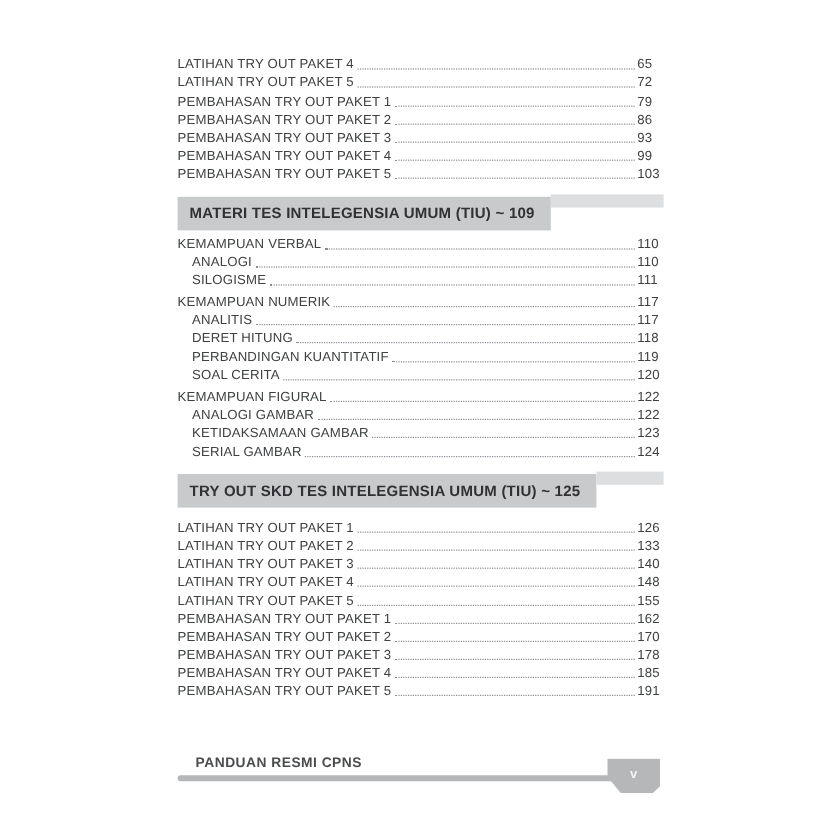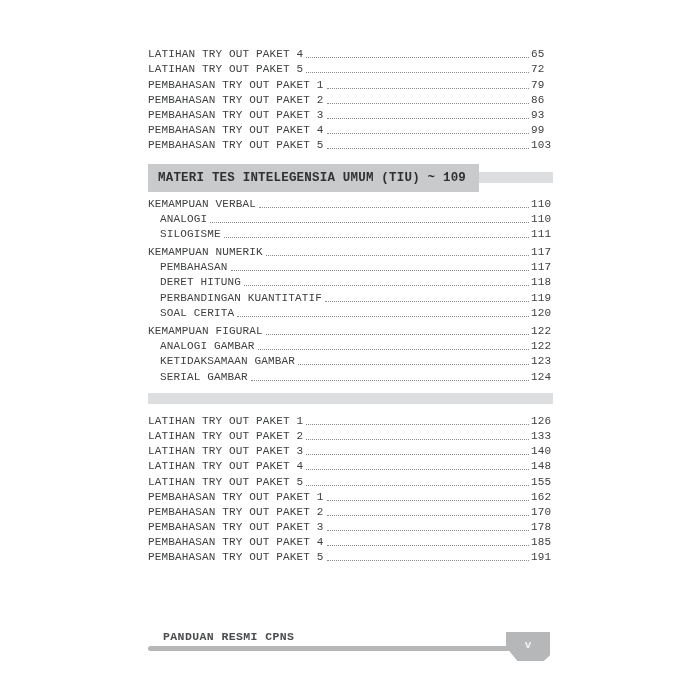--- a/index.html
+++ b/index.html
@@ -1,21 +1,21 @@
 <!DOCTYPE html>
 <html><head>
 <meta charset="utf-8">
 <style>
   html, body { margin: 0; padding: 0; background: #ffffff; }
   .page {
     position: relative;
     width: 648px;
     height: 700px;
     background: #ffffff;
-    font-family: Liberation Mono, monospace;
+    font-family: Liberation Sans, sans-serif;
     overflow: hidden;
   }
   .content {
     margin: 0 147px 0 148px;   
     padding-top: 46px;
     width: 405px;
   }
 
   
   .toc-list { display: block; }
@@ -36,21 +36,21 @@
   }
   .toc-row .pg {
     text-align: left;
     min-width: 22px;
     white-space: nowrap;
     line-height: 13px;
   }
   .toc-row.indent1 { padding-left: 12px; }
 
   
-  .section-header { display: flex; align-items: center; margin-top: 12px; }
+  .section-header { display: flex; align-items: flex-start; margin-top: 12px; }
   .band {
     background: #c9cacc;
     color: #313134;
     font-weight: bold;
     font-size: 12.5px;
     line-height: 14px;
     padding: 7px 13px 7px 10px;
     letter-spacing: 0.2px;
     white-space: nowrap;
   }
@@ -186,21 +186,21 @@
 
     <div class="toc-list group">
 
         <div class="toc-row">
           <span class="lbl">KEMAMPUAN NUMERIK</span>
           <span class="leader"></span>
           <span class="pg">117</span>
         </div>
 
         <div class="toc-row indent1">
-          <span class="lbl">PEMBAHASAN</span>
+          <span class="lbl">ANALITIS</span>
           <span class="leader"></span>
           <span class="pg">117</span>
         </div>
 
         <div class="toc-row indent1">
           <span class="lbl">DERET HITUNG</span>
           <span class="leader"></span>
           <span class="pg">118</span>
         </div>
 
@@ -238,20 +238,23 @@
         </div>
 
         <div class="toc-row indent1">
           <span class="lbl">SERIAL GAMBAR</span>
           <span class="leader"></span>
           <span class="pg">124</span>
         </div>
       </div>
 
     <div class="section-header" style="margin-top:11px;">
+      <div class="band">
+        <span>TRY OUT SKD TES INTELEGENSIA UMUM (TIU) ~ 125</span>
+      </div>
       <div class="strip"></div>
     </div>
 
     <div class="toc-list block-bottom">
 
         <div class="toc-row">
           <span class="lbl">LATIHAN TRY OUT PAKET 1</span>
           <span class="leader"></span>
           <span class="pg">126</span>
         </div>

